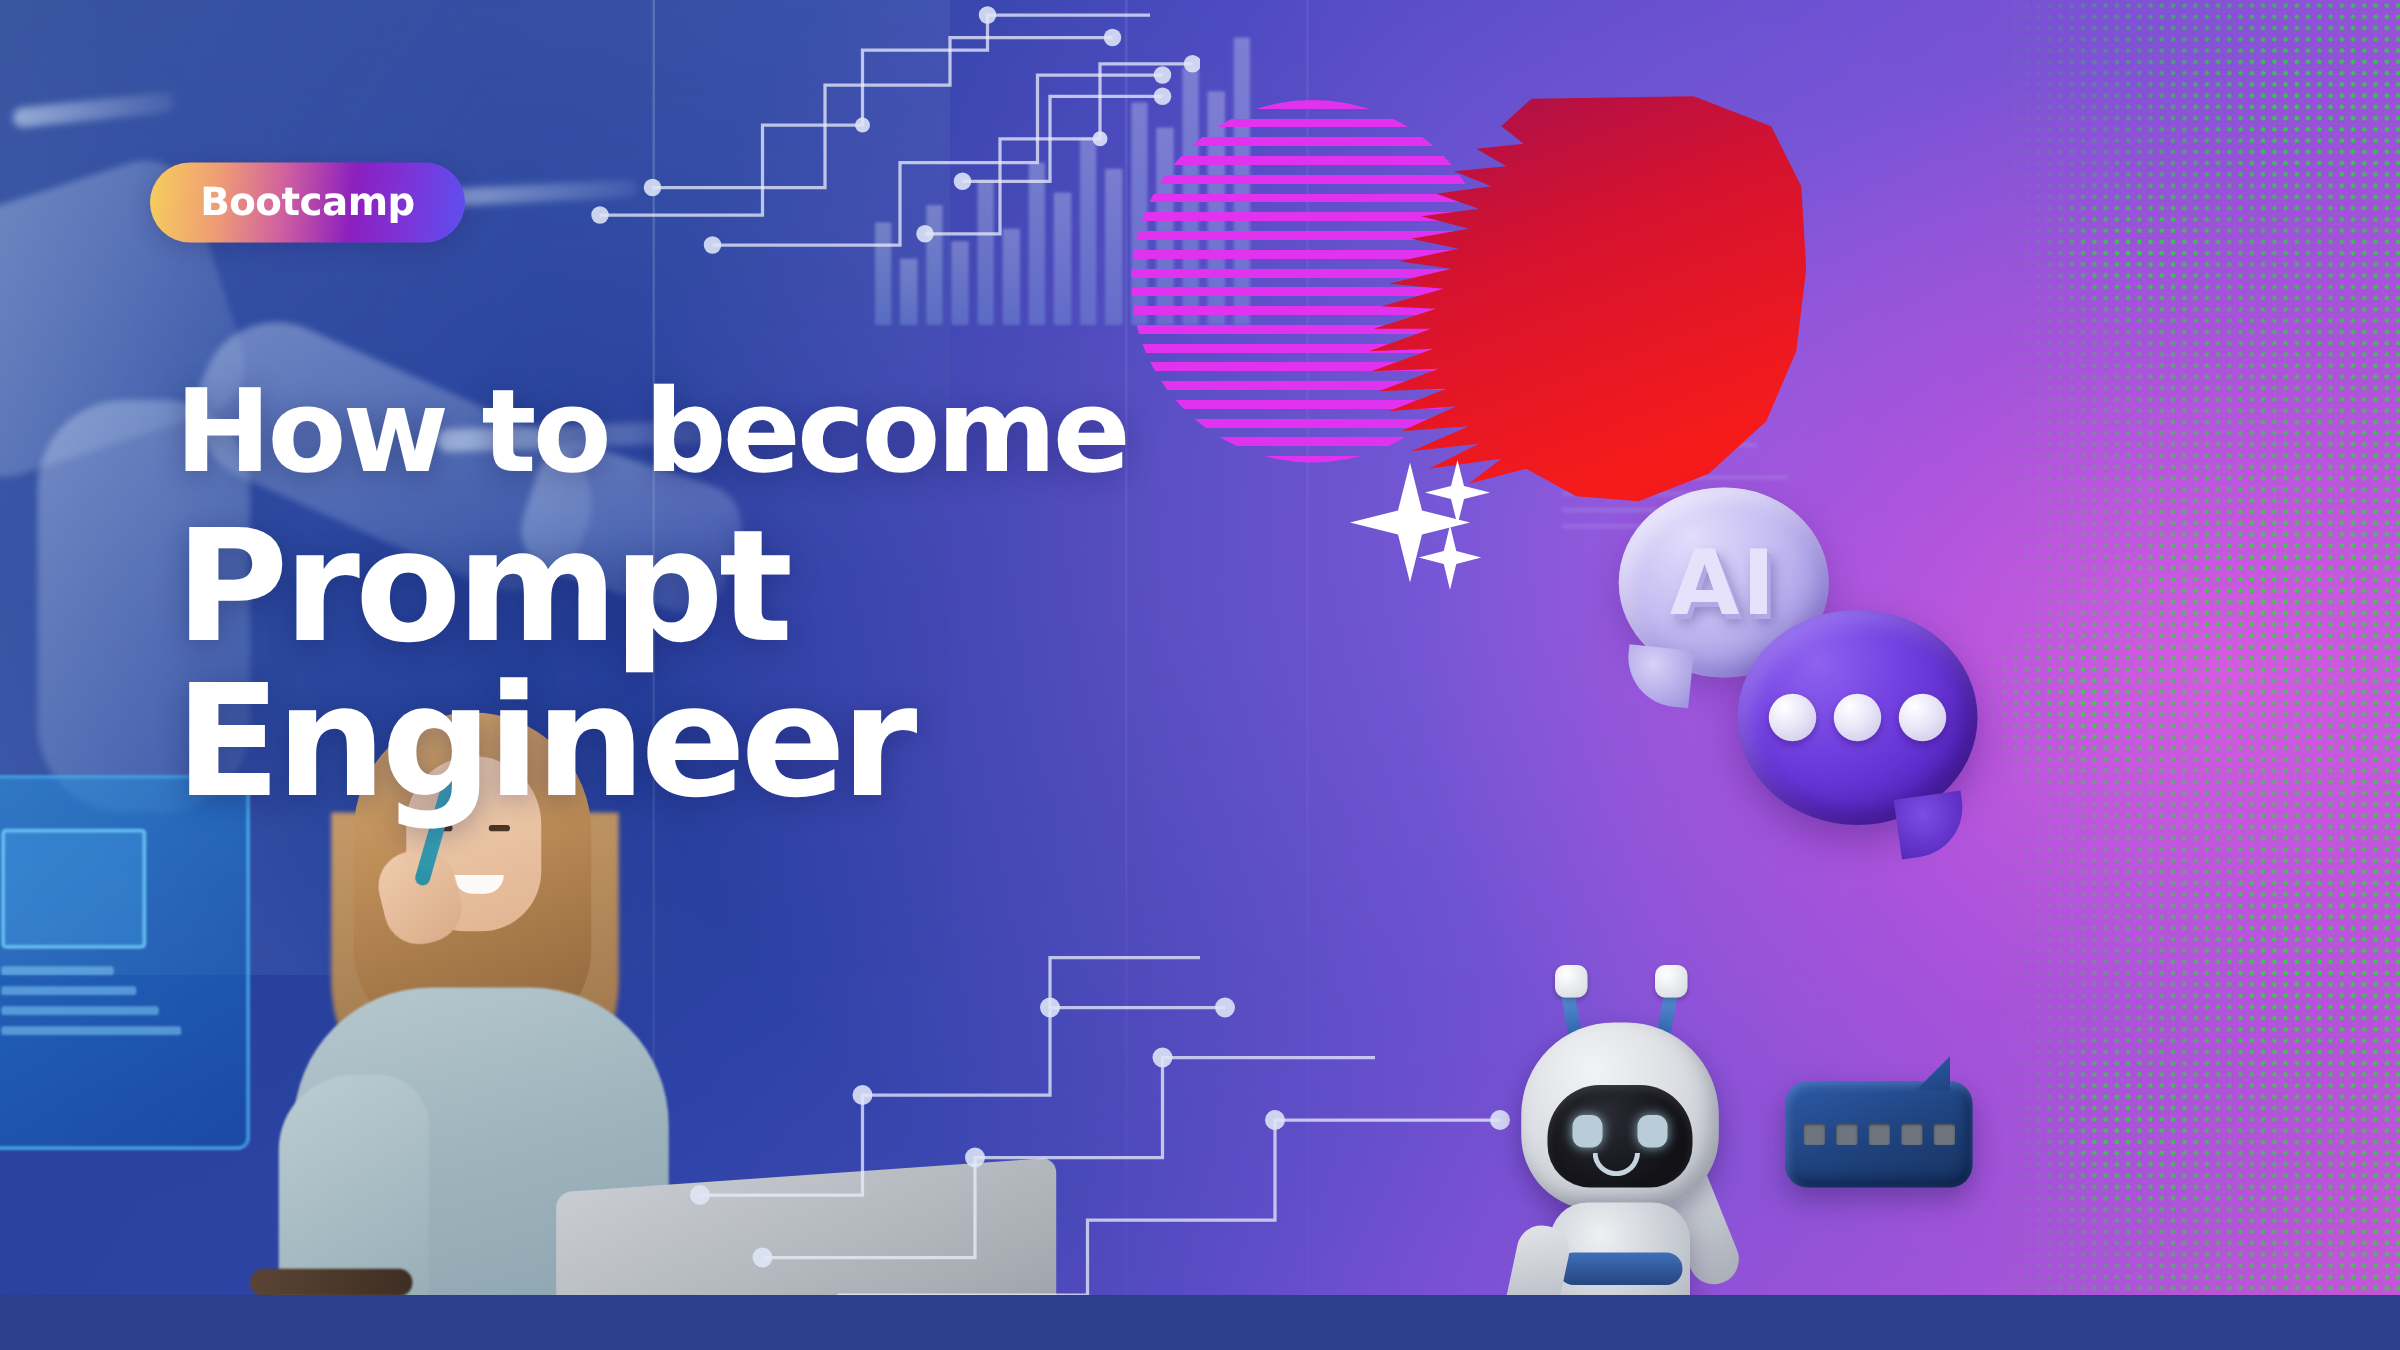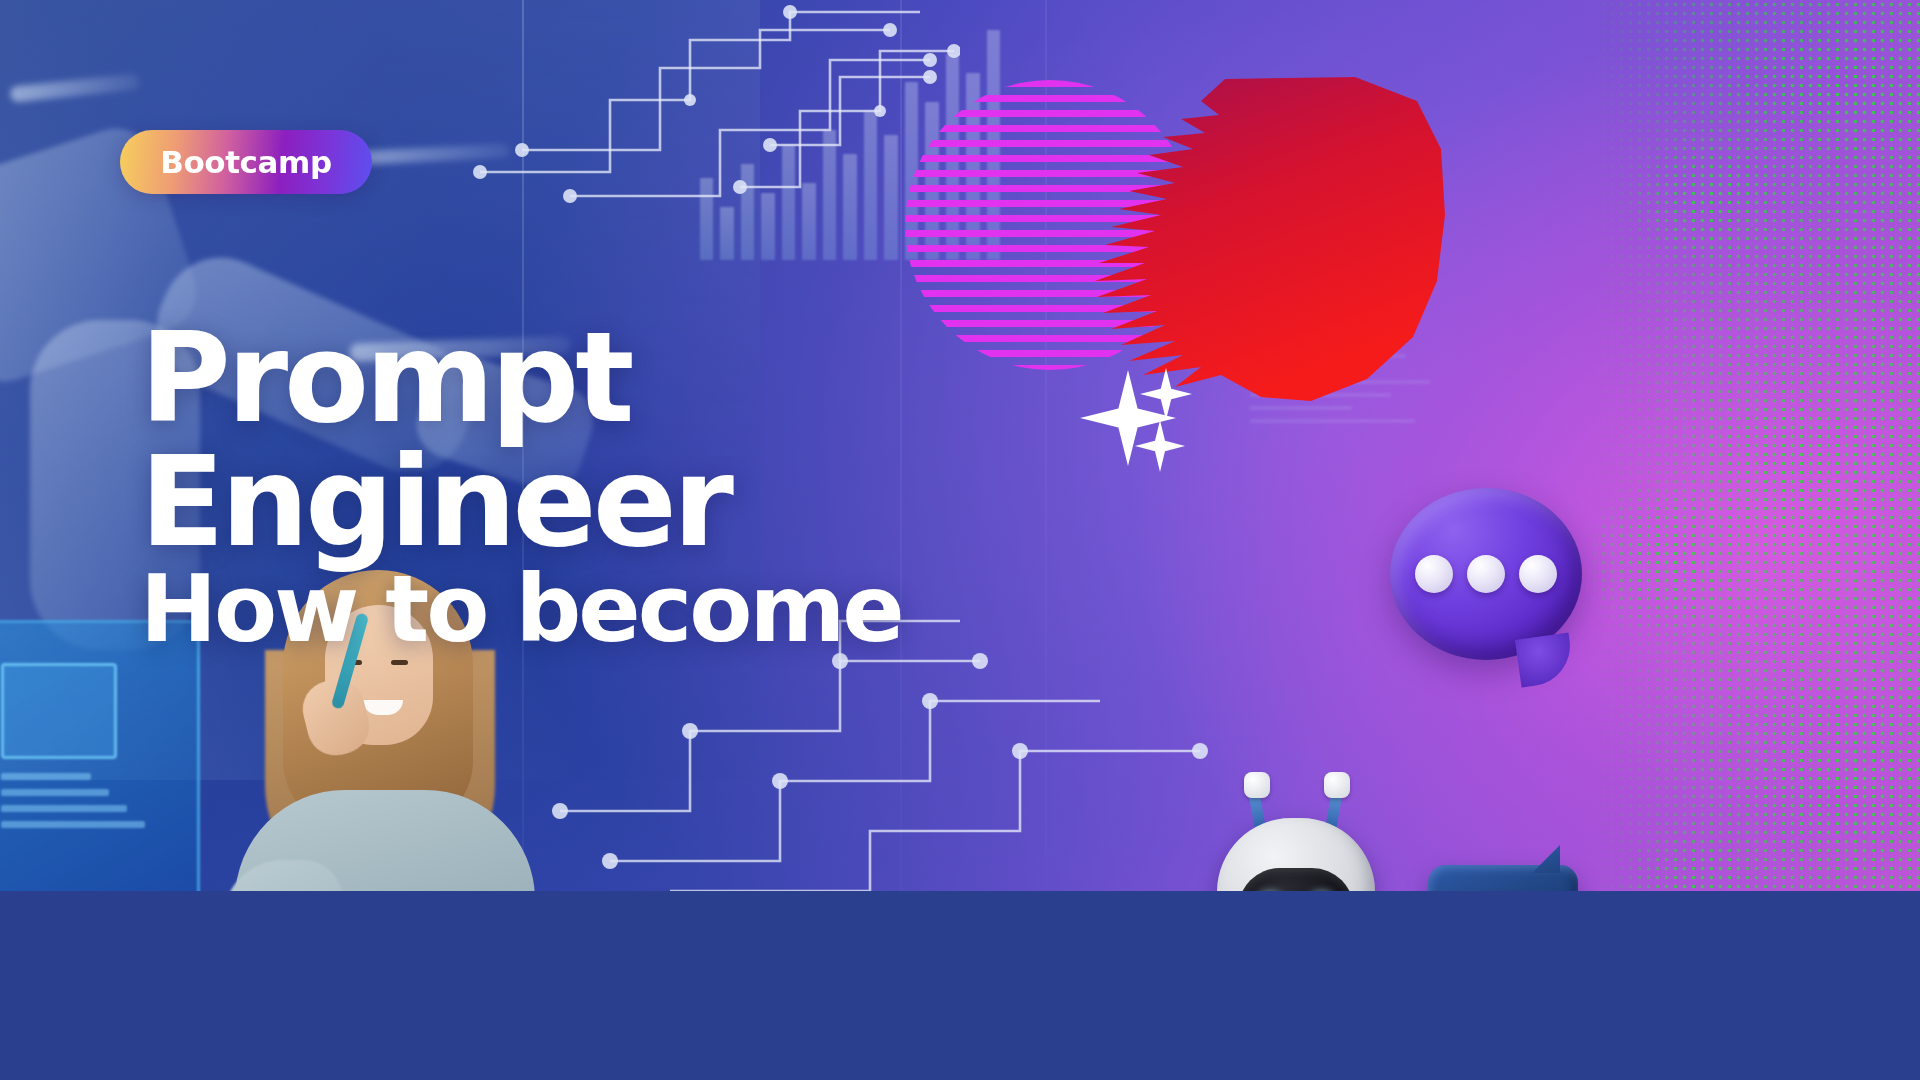--- a/index.html
+++ b/index.html
@@ -3,21 +3,21 @@
 <meta charset="utf-8">
 <style>
   * { margin:0; padding:0; box-sizing:border-box; }
   html, body {
     width:1920px; height:1080px; overflow:hidden;
     background:#2b3f8f;
     font-family:"Liberation Sans", sans-serif;
   }
 
   #banner {
-    position:relative; width:1920px; height:891px; overflow:hidden;
+    position:relative; width:1920px; height:1036px; overflow:hidden;
     background:
       radial-gradient(ellipse 900px 700px at 1780px 540px, rgba(216,90,225,0.95) 0%, rgba(190,80,220,0.55) 40%, rgba(150,80,220,0.0) 72%),
       radial-gradient(ellipse 1100px 900px at 1350px 420px, rgba(140,95,225,0.85) 0%, rgba(120,85,215,0.35) 50%, rgba(90,80,200,0) 78%),
       radial-gradient(ellipse 1200px 1000px at 380px 560px, rgba(32,60,150,0.92) 0%, rgba(40,66,158,0.55) 45%, rgba(60,72,180,0) 80%),
       linear-gradient(115deg, #1e3a8c 0%, #2c44a0 22%, #4048bb 42%, #6a4fd0 62%, #9a52d8 80%, #c257d6 100%);
   }
 
   
   .photo-left {
     position:absolute; left:0; top:0; width:760px; height:780px;
@@ -453,24 +453,27 @@
   <div class="spark s2"></div>
   <div class="spark s3"></div>
 
   <div class="matrix"></div>
 
   <div class="badge">
     <span>Bootcamp</span>
   </div>
 
   <div class="headline">
+    <div class="hl-line hl-1">How to become</div>
     <div class="hl-line hl-2">Prompt Engineer</div>
-    <div class="hl-line hl-1">How to become</div>
-  </div>
-
+  </div>
+
+  <div class="ai-bubble">
+    <span class="ai-text">AI</span>
+  </div>
 
   <div class="dots-bubble" id="dotsbubble">
       <div class="tdot"></div>
       <div class="tdot"></div>
       <div class="tdot"></div>
     </div>
 
   <div class="robot">
     <div class="r-ant" style="left:52px; top:22px; transform:rotate(-10deg);"></div>
     <div class="r-antball" style="left:44px; top:2px;"></div>

